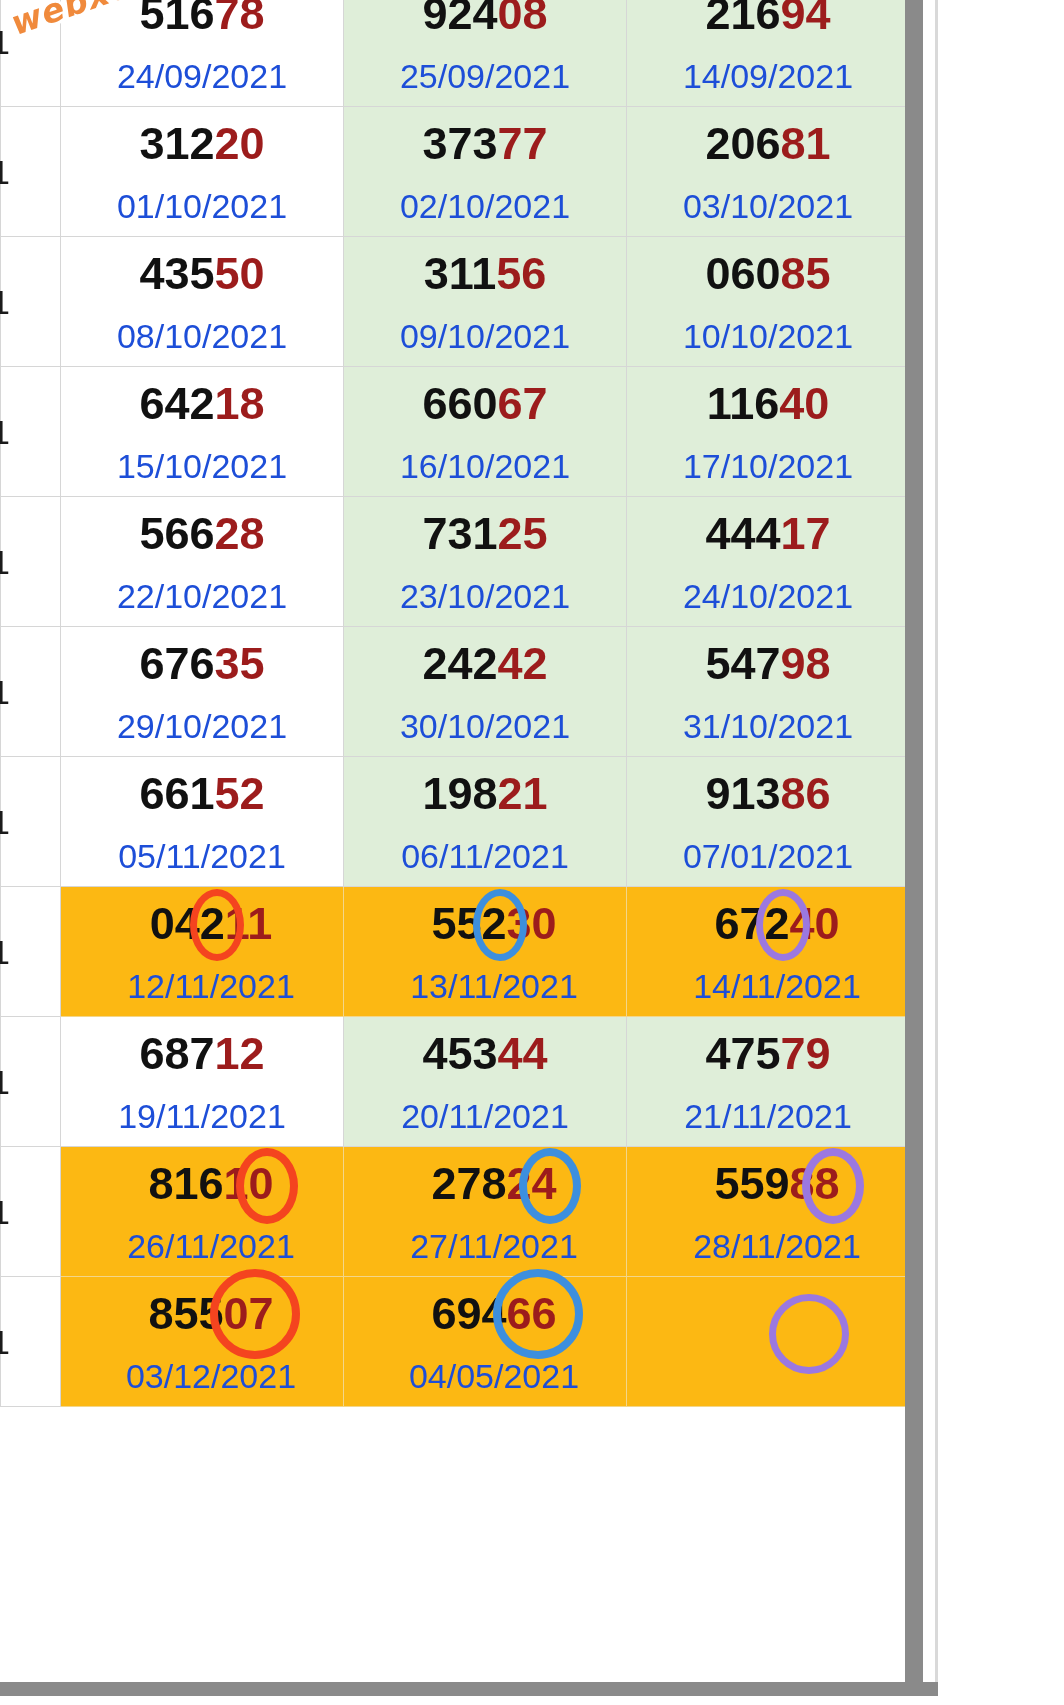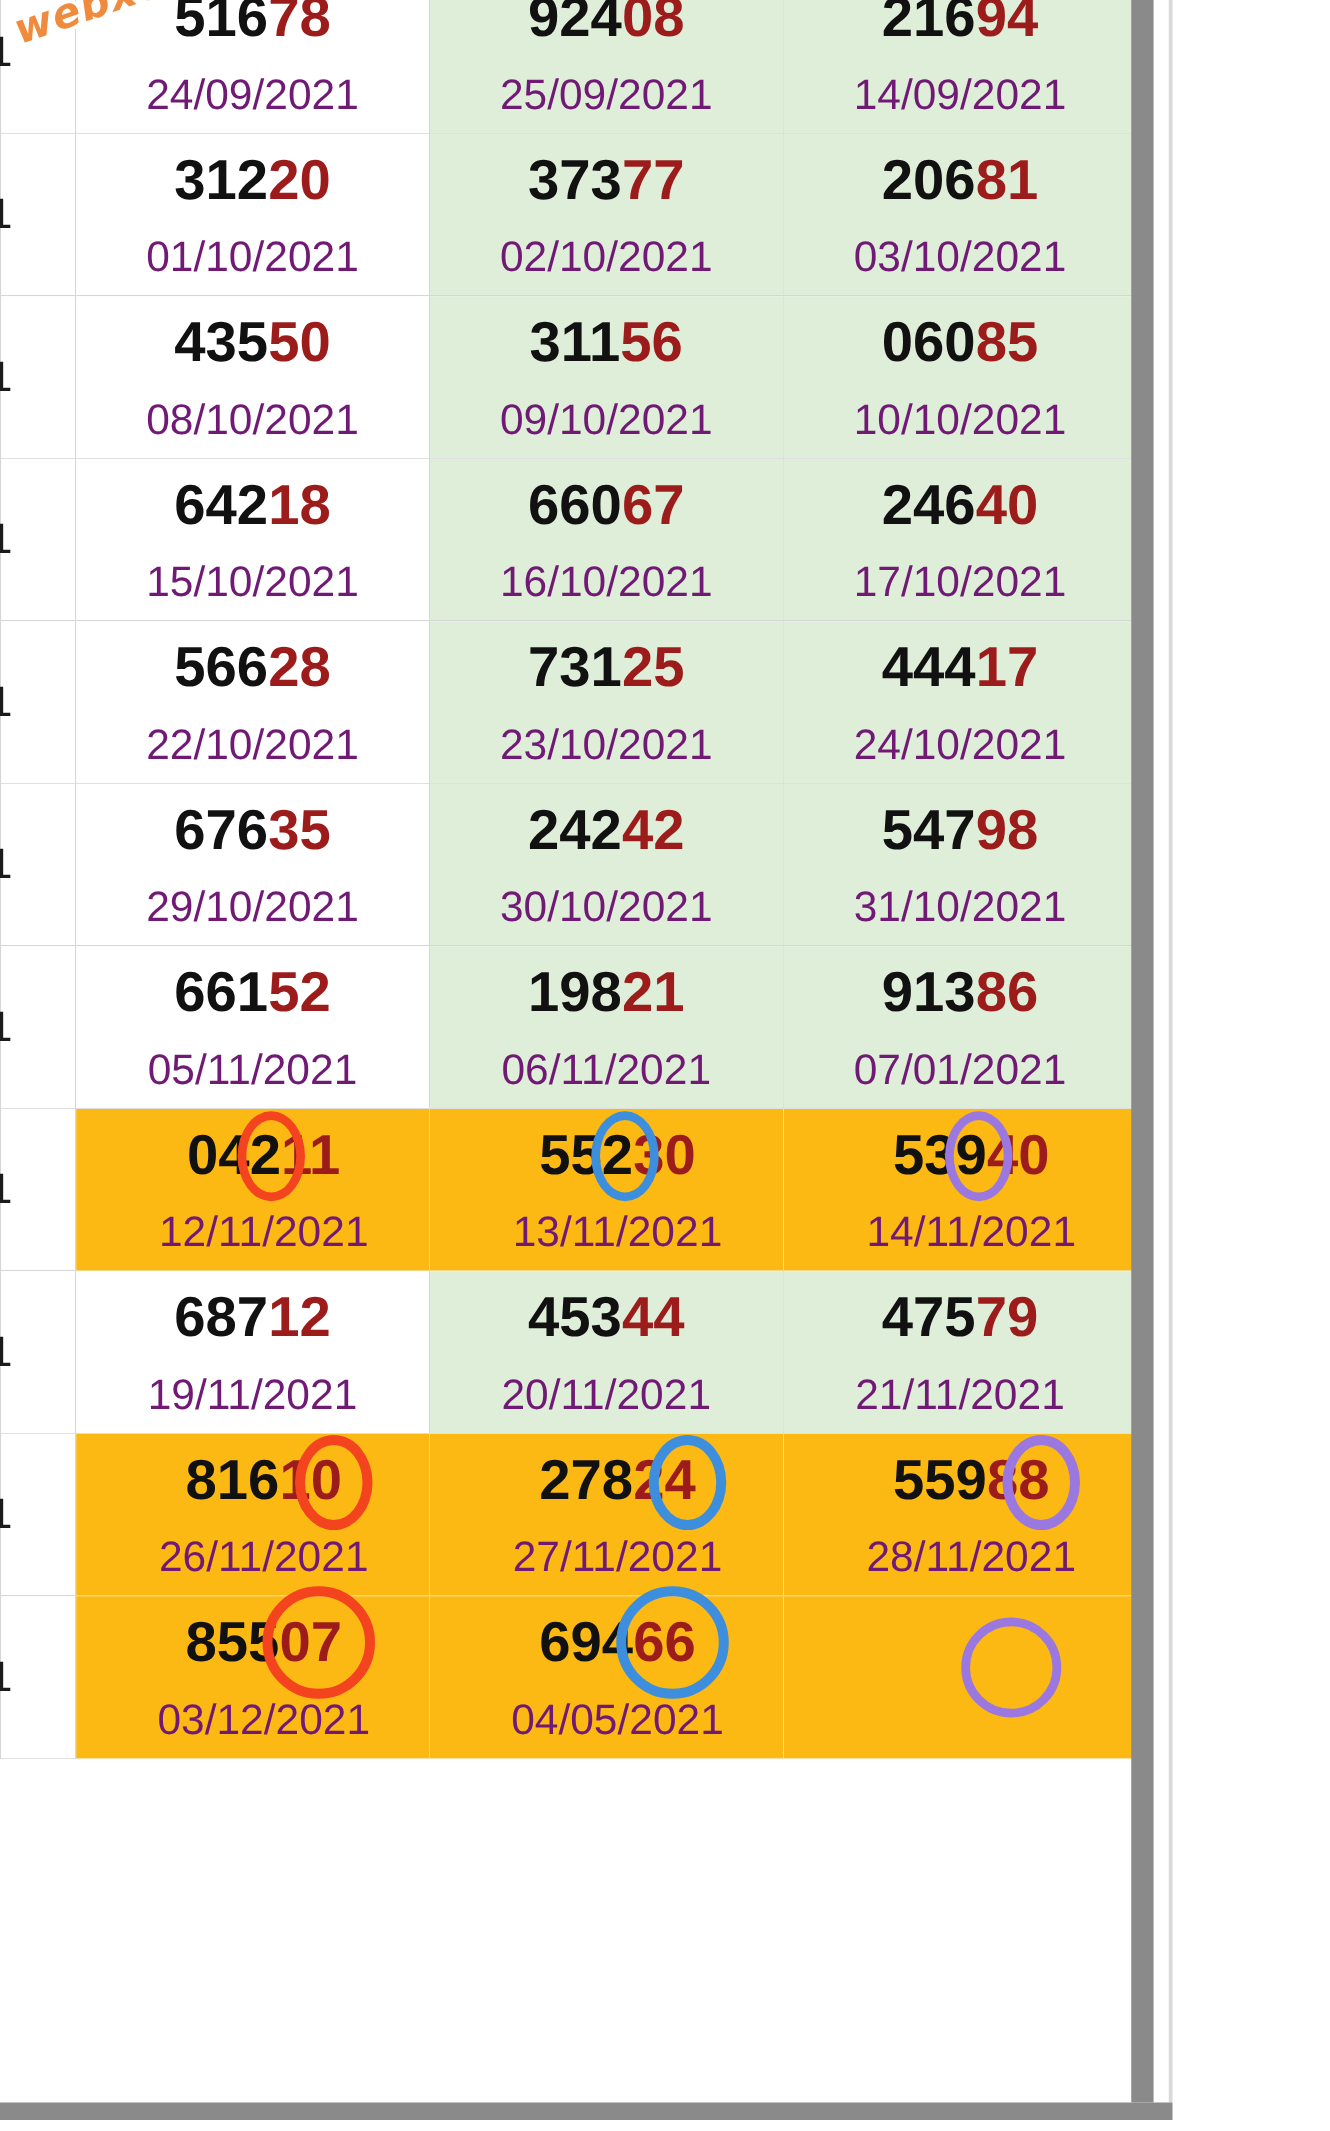--- a/index.html
+++ b/index.html
@@ -63,21 +63,21 @@
     letter-spacing:0px;
     line-height:1.0;
     color:#111111;
     white-space:nowrap;
     position:relative;
     z-index:2;
   }
   .num .tail{color:#9c1c1c;}
   .date{
     font-size:34px;
-    color:#701a75;
+    color:#1d4ed8;
     line-height:1.0;
     margin-top:23px;
     white-space:nowrap;
     position:relative;
     z-index:2;
   }
   .cellwrap{
     display:flex;
     flex-direction:column;
     align-items:center;
@@ -274,21 +274,21 @@
               </div>
             </td>
             <td class="col2">
               <div class="cellwrap">
                 <div class="num"><span class="head">660</span><span class="tail">67</span></div>
                 <div class="date">16/10/2021</div>
               </div>
             </td>
             <td class="col3">
               <div class="cellwrap">
-                <div class="num"><span class="head">246</span><span class="tail">40</span></div>
+                <div class="num"><span class="head">116</span><span class="tail">40</span></div>
                 <div class="date">17/10/2021</div>
               </div>
             </td>
           </tr>
           <tr>
             <td class="stub">
               <span class="stubtext">1</span>
             </td>
             <td class="col1">
               <div class="cellwrap">
@@ -368,21 +368,21 @@
             </td>
             <td class="col2">
               <div class="cellwrap">
                 <div class="num"><span class="head">552</span><span class="tail">30</span></div>
                 <div class="date">13/11/2021</div>
                 <span class="circle blue small" style="left: calc(50% + 6px); top: calc(50% - 27px); transform: translate(-50%, -50%);"></span>
               </div>
             </td>
             <td class="col3">
               <div class="cellwrap">
-                <div class="num"><span class="head">539</span><span class="tail">40</span></div>
+                <div class="num"><span class="head">672</span><span class="tail">40</span></div>
                 <div class="date">14/11/2021</div>
                 <span class="circle purple small" style="left: calc(50% + 6px); top: calc(50% - 27px); transform: translate(-50%, -50%);"></span>
               </div>
             </td>
           </tr>
           <tr>
             <td class="stub">
               <span class="stubtext">1</span>
             </td>
             <td class="col1">

